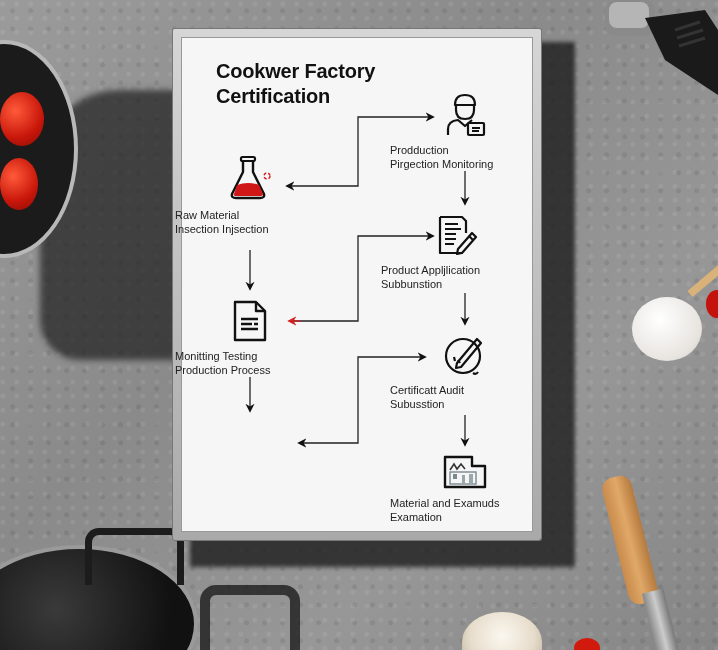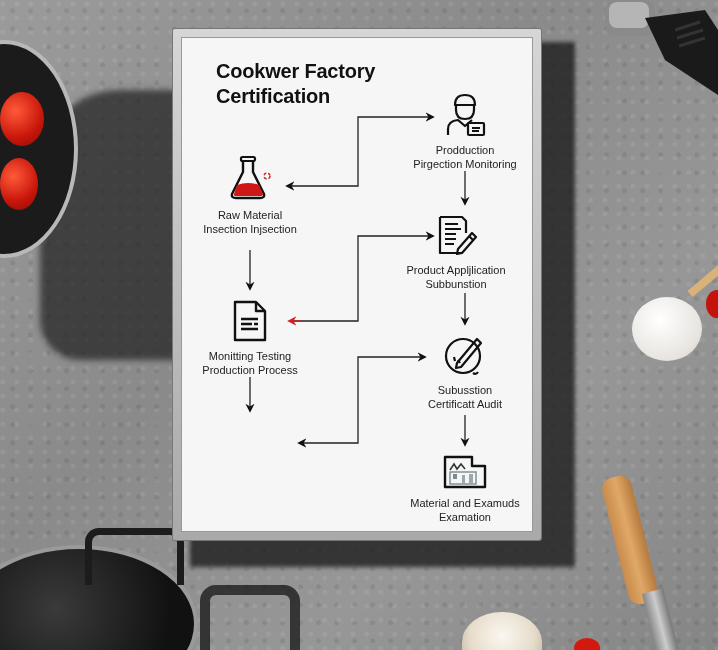--- a/index.html
+++ b/index.html
@@ -10,21 +10,21 @@
       radial-gradient(circle at 20% 30%, rgba(255,255,255,.08) 0 2px, transparent 3px),
       radial-gradient(circle at 70% 60%, rgba(0,0,0,.08) 0 2px, transparent 3px),
       linear-gradient(135deg,#9b9b9b 0%,#8a8a8a 40%,#979797 70%,#858585 100%);
     background-size:14px 14px,18px 18px,100% 100%;}
   .shadow-big{position:absolute;left:190px;top:42px;width:385px;height:525px;background:rgba(25,25,25,.78);filter:blur(2px);}
   .shadow-left{position:absolute;left:40px;top:90px;width:160px;height:270px;background:rgba(30,30,30,.7);border-radius:80px 0 0 40px;filter:blur(3px);}
   .frame{position:absolute;left:173px;top:29px;width:368px;height:511px;background:linear-gradient(180deg,#d6d6d6,#a9a9a9);
     border-radius:2px;box-shadow:0 0 0 1px #777;}
   .panel{position:absolute;left:8px;top:8px;right:8px;bottom:8px;background:#f6f6f6;box-shadow:inset 0 0 0 1px #999;}
   .title{position:absolute;left:27px;top:22px;font-weight:700;font-size:20px;line-height:25px;color:#111;letter-spacing:-.2px;margin-left:8px;}
-  .node{position:absolute;text-align:center;width:150px;}
+  .node{position:absolute;width:150px;}
   .node .icon{display:block;margin:0 auto;}
   .node .lbl{font-size:11px;line-height:14px;color:#222;margin-top:6px;}
   svg.wires{position:absolute;left:0;top:0;}
   
   .pan-left{position:absolute;left:-70px;top:40px;width:140px;height:210px;border-radius:50%;background:#1b1b1b;border:4px solid #b8b8b8;}
   .tomato{position:absolute;border-radius:50%;background:radial-gradient(circle at 35% 35%,#ff5a3a,#c8160a 60%,#8a0c05);}
   .pot{position:absolute;left:-40px;top:545px;width:230px;height:150px;border-radius:50%;background:radial-gradient(circle at 40% 40%,#3a3a3a,#111 70%);border:4px solid #9a9a9a;}
   .pot-handle{position:absolute;left:85px;top:528px;width:85px;height:50px;border:7px solid #1c1c1c;border-bottom:none;border-radius:14px 14px 0 0;}
   .pot-handle-shadow{position:absolute;left:200px;top:585px;width:80px;height:70px;border:10px solid rgba(20,20,20,.75);border-radius:16px;}
   .spatula{position:absolute;left:605px;top:0;width:113px;height:95px;}
@@ -167,22 +167,22 @@
     <div class="node" style="left:209px;top:296px;">
       <svg class="icon" width="44" height="44" viewBox="0 0 44 44">
         <g fill="none" stroke="#111" stroke-width="2.2" stroke-linejoin="round">
           <circle cx="20" cy="23" r="17"></circle>
           <path d="M14 30 L34 6 L38 10 L18 34 L13 35 Z"></path>
           <path d="M30 40 Q33 42 35 39"></path>
           <path d="M11 24 L12 28 M15 27 L17 30"></path>
         </g>
       </svg>
       <div class="lbl">
+        <div>Certificatt Audit</div>
         <div>Subusstion</div>
-        <div>Certificatt Audit</div>
       </div>
     </div>
 
 
     <div class="node" style="left:209px;top:417px;">
       <svg class="icon" width="46" height="36" viewBox="0 0 46 36">
         <g fill="none" stroke="#111" stroke-width="2.4" stroke-linejoin="round">
           <path d="M3 3 L30 3 L30 12 L43 12 L43 33 L3 33 Z"></path>
         </g>
         <path d="M8 16 L12 10 L15 15 L19 10 L23 15" fill="none" stroke="#333" stroke-width="1.6"></path>

